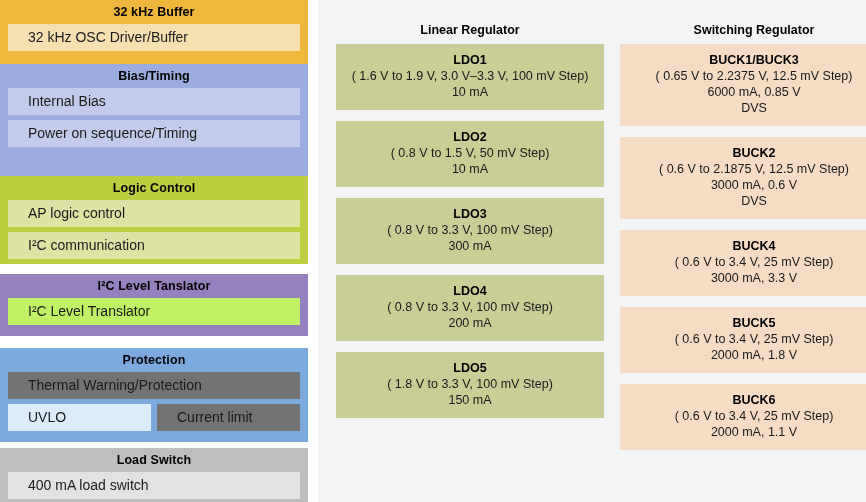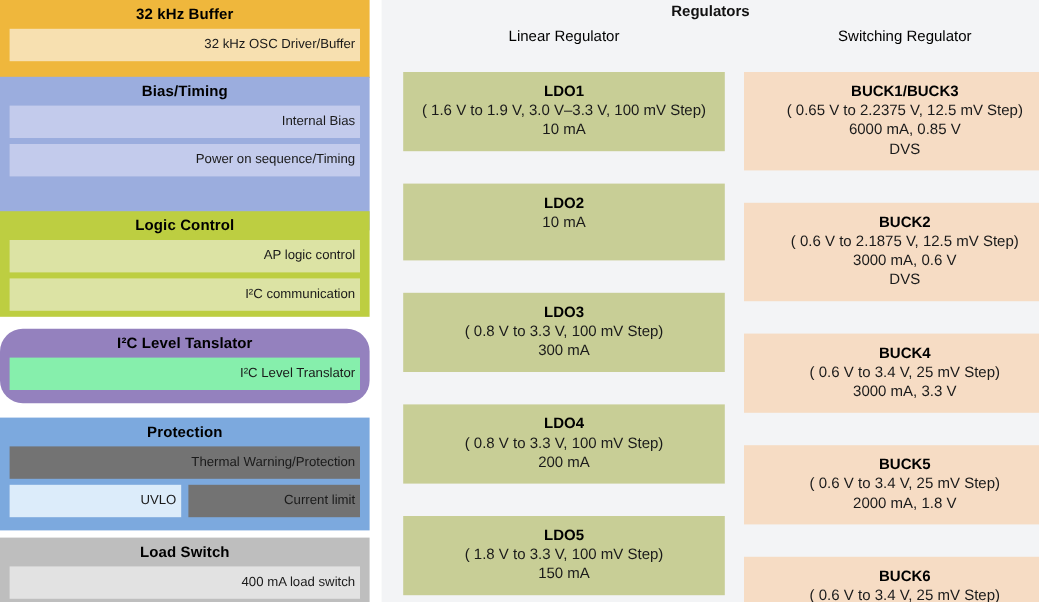--- a/index.html
+++ b/index.html
@@ -39,46 +39,46 @@
     text-align: center;
     font-size: 12.5px;
     font-weight: bold;
     color: #000000;
     line-height: 17px;
     padding-bottom: 3px;
     letter-spacing: 0.1px;
   }
   .sub-box {
     box-sizing: border-box;
-    text-align: right;
-    font-size: 11px;
+    text-align: left;
+    font-size: 14px;
     color: #1a1a1a;
     line-height: 15px;
-    padding: 6px 4px;
+    padding: 6px 20px;
     margin-bottom: 5px;
   }
   .sub-box:last-child { margin-bottom: 0; }
   .sub-row {
     display: flex;
     gap: 6px;
   }
   .sub-row > .sub-box {
     flex: 1 1 0;
     margin-bottom: 0;
   }
 
   
   .blk-osc       { background: #EFB73C; }
   .blk-osc   .sub-box { background: #F7E0B0; }
   .blk-bias      { background: #9BADDE; }
   .blk-bias  .sub-box { background: #C3CBEC; }
   .blk-logic     { background: #BDCE41; }
   .blk-logic .sub-box { background: #DCE3A4; }
-  .blk-i2c       { background: #9481BE; border-radius: 19px; }
-  .blk-i2c   .sub-box { background: #86efac; }
+  .blk-i2c       { background: #9481BE; }
+  .blk-i2c   .sub-box { background: #bef264; }
   .blk-prot      { background: #7CA9DE; }
   .blk-prot  .sub-box { background: #737373; }
   .blk-prot  .sub-box.light { background: #DCECFA; }
   .blk-load      { background: #BEBEBE; }
   .blk-load  .sub-box { background: #E2E2E2; }
 
   
   .right-panel {
     position: absolute;
     left: 318px;
@@ -107,30 +107,30 @@
     display: flex;
     gap: 16px;
   }
   .reg-col {
     width: 268px;
     flex: 0 0 268px;
   }
   .col-head {
     text-align: center;
     font-size: 12.5px;
-    font-weight: normal;
+    font-weight: bold;
     color: #000000;
     line-height: 16px;
-    padding-bottom: 22px;
+    padding-bottom: 6px;
   }
   .reg-box {
     box-sizing: border-box;
     text-align: center;
     padding: 8px 6px 10px 6px;
-    margin-bottom: 27px;
+    margin-bottom: 11px;
     min-height: 64px;
   }
   .reg-name {
     font-size: 12.5px;
     font-weight: bold;
     color: #000000;
     line-height: 16px;
   }
   .reg-line {
     font-size: 12.5px;
@@ -179,35 +179,35 @@
       </div>
     </div>
 
     <div class="block blk-load" style="top:448px;height:54px;">
       <div class="block-title">Load Switch</div>
       <div class="sub-box">400 mA load switch</div>
     </div>
   </div>
 
   <div class="right-panel">
-    <div class="panel-title">Regulators</div>
 
     <div class="columns">
 
       <div class="reg-col col-linear">
         <div class="col-head">Linear Regulator</div>
 
         <div class="reg-box">
           <div class="reg-name">LDO1</div>
           <div class="reg-line">( 1.6 V to 1.9 V, 3.0 V–3.3 V, 100 mV Step)</div>
           <div class="reg-line">10 mA</div>
         </div>
 
         <div class="reg-box">
           <div class="reg-name">LDO2</div>
+          <div class="reg-line">( 0.8 V to 1.5 V, 50 mV Step)</div>
           <div class="reg-line">10 mA</div>
         </div>
 
         <div class="reg-box">
           <div class="reg-name">LDO3</div>
           <div class="reg-line">( 0.8 V to 3.3 V, 100 mV Step)</div>
           <div class="reg-line">300 mA</div>
         </div>
 
         <div class="reg-box">

